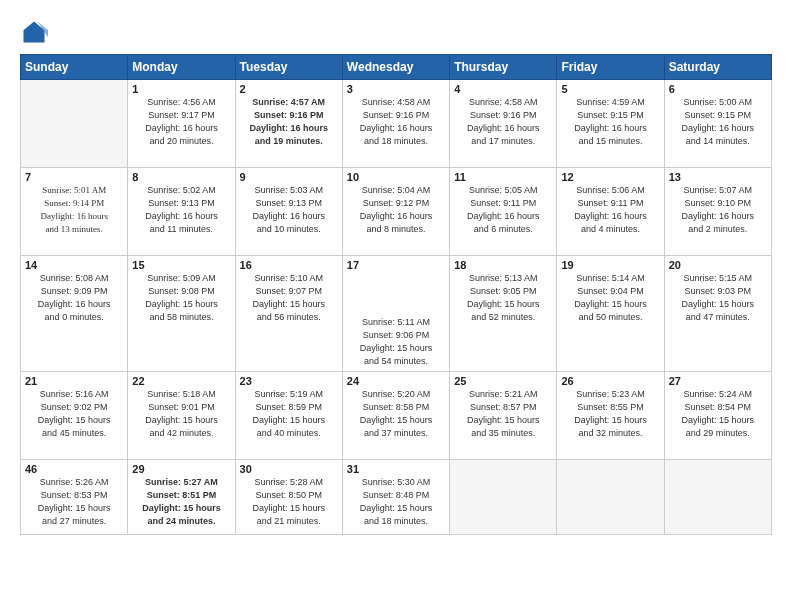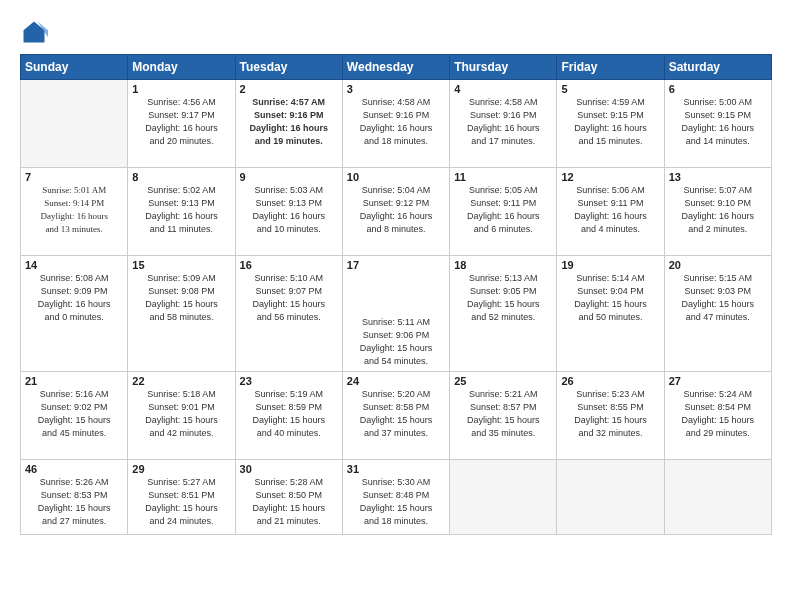--- a/index.html
+++ b/index.html
@@ -341,21 +341,21 @@
         <tr class="last-row">
           <td>
             <span class="day-num">46</span>
             <div class="day-info" style="white-space: pre-line;">Sunrise: 5:26 AM
 Sunset: 8:53 PM
 Daylight: 15 hours
 and 27 minutes.</div>
           </td>
           <td>
             <span class="day-num">29</span>
-            <div class="day-info" style="white-space: pre-line;">Sunrise: 5:27 AM
+            <div class="day-info" style="white-space: pre-line; font-weight: bold;">Sunrise: 5:27 AM
 Sunset: 8:51 PM
 Daylight: 15 hours
 and 24 minutes.</div>
           </td>
           <td>
             <span class="day-num">30</span>
             <div class="day-info" style="white-space: pre-line;">Sunrise: 5:28 AM
 Sunset: 8:50 PM
 Daylight: 15 hours
 and 21 minutes.</div>

